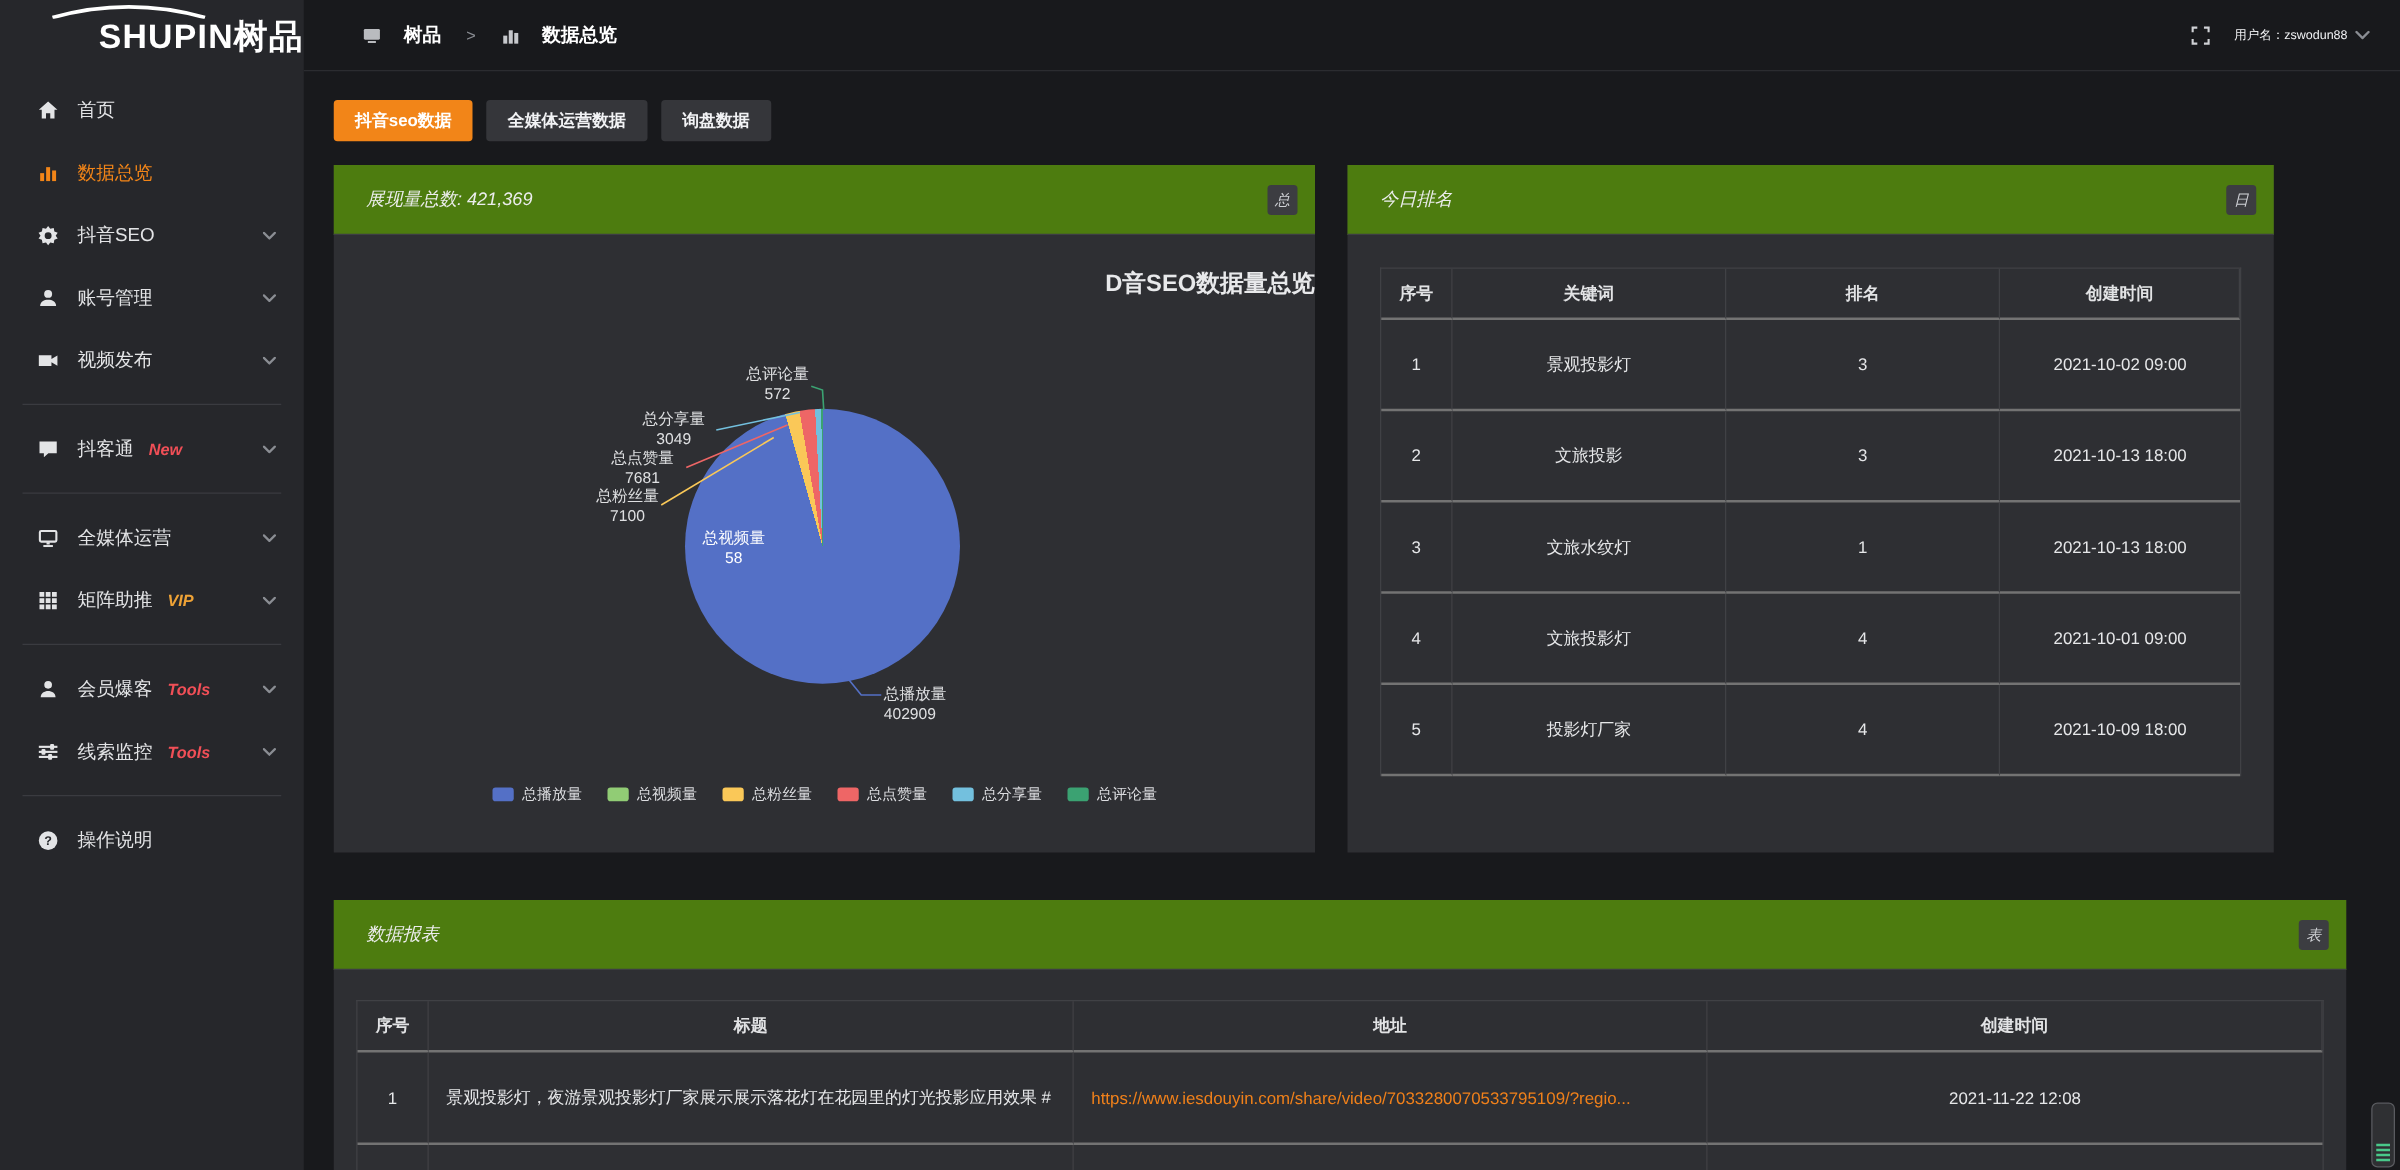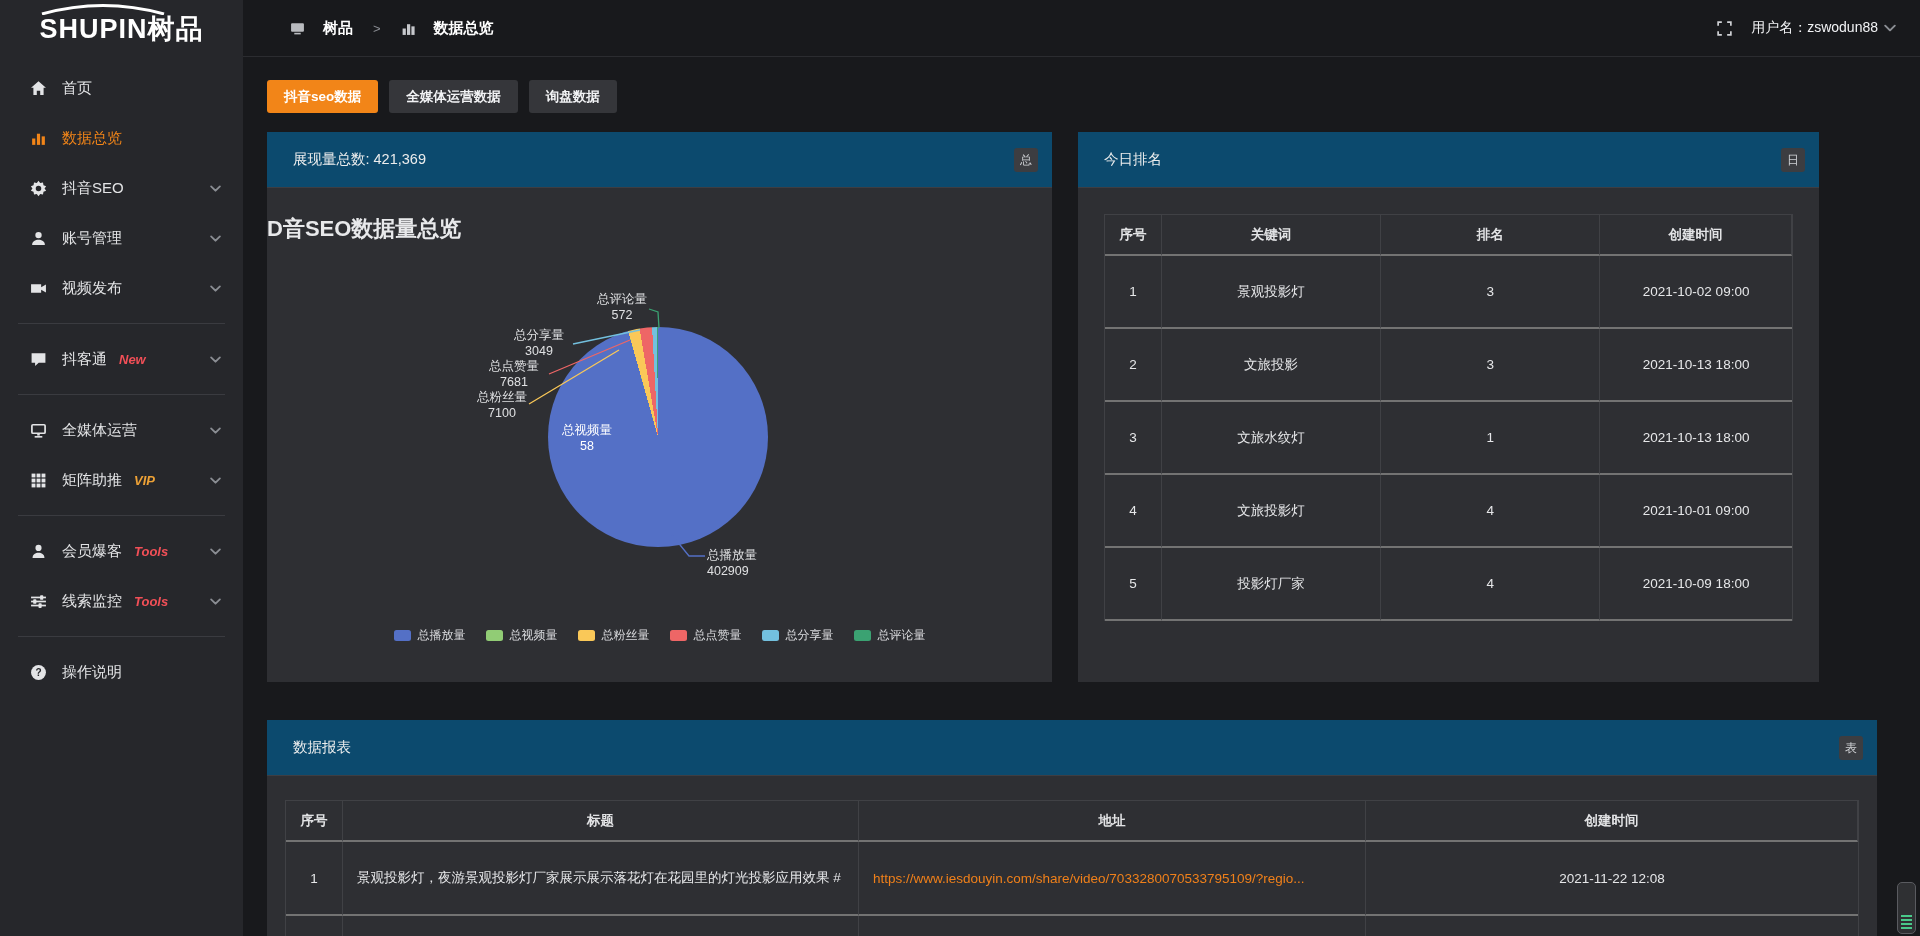--- a/index.html
+++ b/index.html
@@ -1,21 +1,21 @@
 <!DOCTYPE html>
 <html><head>
 <meta charset="utf-8">
 <style>
   * { margin:0; padding:0; box-sizing:border-box; }
   html,body { width:1920px; height:936px; overflow:hidden; }
   body { background:#18191c; font-family:"Liberation Sans", sans-serif; color:#e6e7e9; position:relative; }
 
   
   .sidebar { position:absolute; left:0; top:0; width:243px; height:936px; background:#26272b; z-index:5; }
-  .logo { height:57px; display:flex; align-items:center; justify-content:center; position:relative; }
+  .logo { height:57px; display:flex; align-items:center; justify-content:flex-end; position:relative; }
   .logo-text { font-size:27px; font-weight:bold; color:#fff; letter-spacing:1px; white-space:nowrap; }
   .logo-arc { position:absolute; top:3px; left:38px; }
   .menu { list-style:none; padding-top:6px; }
   .menu-item { height:50px; display:flex; align-items:center; padding:0 22px 0 30px; cursor:pointer; position:relative; color:#e3e4e6; font-size:15px; }
   .menu-item .mi { width:17px; height:17px; flex:0 0 17px; color:inherit; }
   .menu-item .mi-label { margin-left:15px; }
   .menu-item.active { color:#f28518; }
   .menu-item .badge { margin-left:12px; font-size:13px; font-weight:bold; font-style:italic; }
   .badge.red { color:#f14f57; }
   .badge.orange { color:#eea236; }
@@ -23,38 +23,38 @@
   .menu-item.divider-after { margin-bottom:21px; }
   .menu-item.divider-after::after { content:''; position:absolute; left:18px; right:18px; bottom:-11px; height:1px; background:#3a3b40; }
 
   
   .topbar { position:absolute; left:243px; right:0; top:0; height:57px; border-bottom:1px solid #2b2c30; display:flex; align-items:center; }
   .breadcrumb { display:flex; align-items:center; margin-left:47px; gap:18px; font-size:15px; color:#fff; font-weight:bold; }
   .breadcrumb .sep { color:#8a8d93; font-weight:normal; font-size:13px; margin:0 2px; }
   .bc-ic { color:#b9bbbf; display:inline-flex; }
   .topbar-right { margin-left:auto; display:flex; align-items:center; gap:18px; padding-right:24px; }
   .fullscreen { color:#cfd1d5; display:inline-flex; cursor:pointer; }
-  .username { font-size:14px; color:#f2f3f5; display:flex; align-items:center; gap:6px; cursor:pointer; }
+  .username { font-size:10px; color:#f2f3f5; display:flex; align-items:center; gap:6px; cursor:pointer; }
 
   
   .tabs { position:absolute; left:267px; top:80px; display:flex; gap:11px; }
   .tab { height:33px; padding:0 17px; border-radius:3px; background:#35363a; color:#f2f3f5; font-size:13.5px; font-weight:bold; display:flex; align-items:center; cursor:pointer; }
   .tab.active { background:#f28518; color:#fff; }
 
   
   .card { position:absolute; background:#2e2f33; }
-  .card-head { height:56px; background:#0c4a6e; border-bottom:1px solid #3d3e43; display:flex; align-items:center; padding-left:26px; font-size:14.5px; color:#eceded; position:relative; }
+  .card-head { height:56px; background:#4d7c0f; border-bottom:1px solid #3d3e43; display:flex; align-items:center; padding-left:26px; font-size:14.5px; color:#eceded; position:relative;font-style:italic; }
   .head-badge { position:absolute; right:14px; top:16px; width:24px; height:24px; background:#3c3d41; border-radius:3px; color:#cfd1d5; font-size:12px; display:flex; align-items:center; justify-content:center; cursor:pointer; }
 
   .card-overview { left:267px; top:132px; width:785px; height:550px; }
   .card-ranking  { left:1078px; top:132px; width:741px; height:550px; }
   .card-report   { left:267px; top:720px; width:1610px; height:300px; }
 
   
-  .chart-title { position:absolute; top:82px; left:0; right:0; text-align:left; font-size:22px; color:#e8e9eb; font-weight:bold; }
+  .chart-title { position:absolute; top:82px; left:0; right:0; text-align:right; font-size:19px; color:#e8e9eb; font-weight:bold; }
   .pie { position:absolute; left:281px; top:195px; width:220px; height:220px; border-radius:50%; }
   .callout { position:absolute; font-size:12.5px; line-height:15px; color:#dfe0e2; text-align:center; width:100px; }
   .callout .cv { margin-top:1px; }
   .c-comment { left:305px; top:160px; }
   .c-share   { left:222px; top:196px; }
   .c-like    { left:197px; top:227px; }
   .c-fans    { left:185px; top:258px; }
   .c-video   { left:270px; top:291px; color:#fff; }
   .c-play    { left:440px; top:416px; width:120px; text-align:left; }
   .lines { position:absolute; left:0; top:0; pointer-events:none; }

